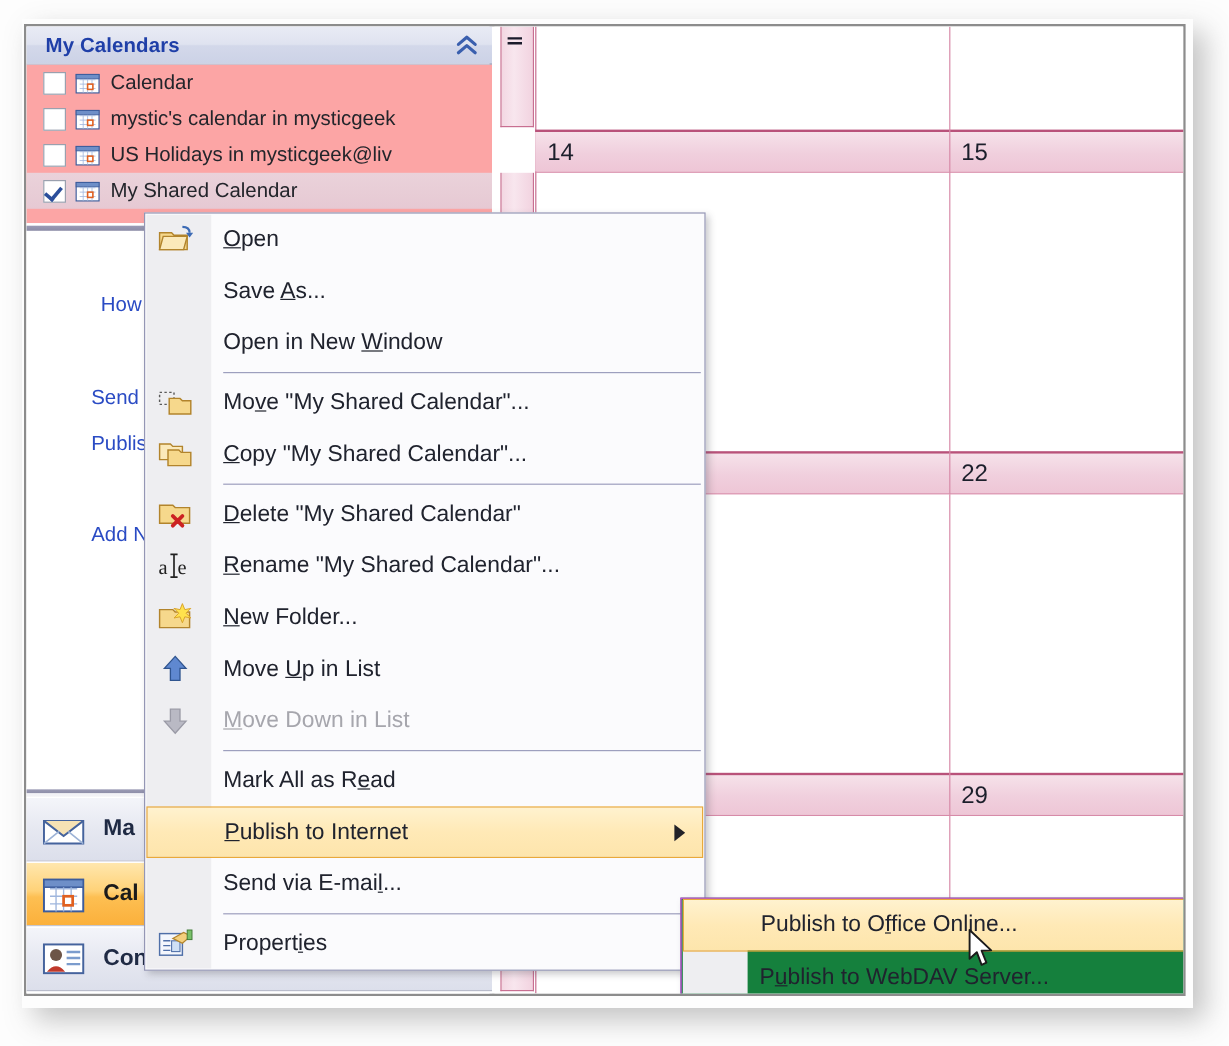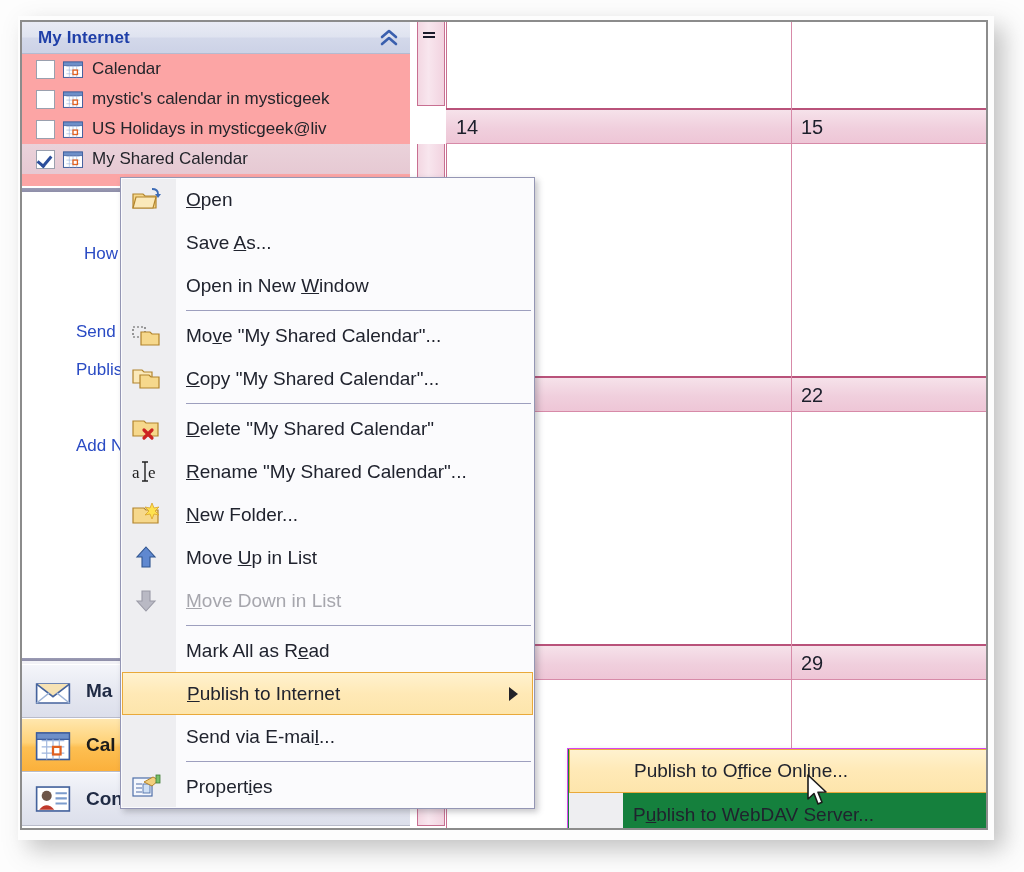--- a/index.html
+++ b/index.html
@@ -177,21 +177,21 @@
   }
   .grid-v-left {
     position: absolute; left: 34px; top: 0; bottom: 0; width: 1px;
     background: #c86f91;
   }
 
   
   #ctxmenu {
     position: absolute;
     left: 98px; top: 155px;
-    width: 415px;
+    width: 468px;
     background: #fbfbfd;
     border: 1px solid #9496b4;
     box-shadow: 3px 3px 6px rgba(80,80,90,0.32);
     z-index: 50;
   }
   #ctxmenu .gutter {
     position: absolute; left: 1px; top: 1px; bottom: 1px;
     width: 54px;
     background: #eeeef1;
   }
@@ -294,21 +294,21 @@
             <span class="daynum" style="left: 355px;">29</span>
           </div>
           <div class="daycell-div" style="left: 379px; top: 622px; height: 36px;"></div>
           <div class="daycell-div" style="left: 379px; top: 658px; height: 148px;"></div>
         </div>
     </div>
 
     <div id="navpane">
 
       <div class="mycal-header">
-        <span class="mycal-title">My Internet</span>
+        <span class="mycal-title">My Calendars</span>
         <span class="collapse-btn">
           <svg class="chev" width="22" height="20" viewBox="0 0 22 20" aria-hidden="true">
             <polyline points="4,9 11,3 18,9" fill="none" stroke="#3a5fae" stroke-width="2.6" stroke-linecap="round" stroke-linejoin="round"></polyline>
             <polyline points="4,16 11,10 18,16" fill="none" stroke="#3a5fae" stroke-width="2.6" stroke-linecap="round" stroke-linejoin="round"></polyline>
           </svg>
         </span>
       </div>
 
       <div class="cal-list" id="cal-list">
           <div class="cal-row">

